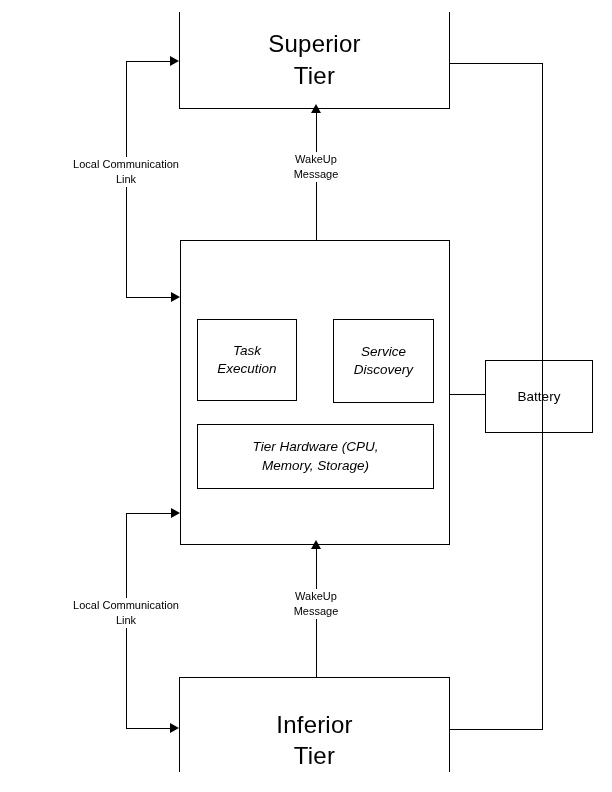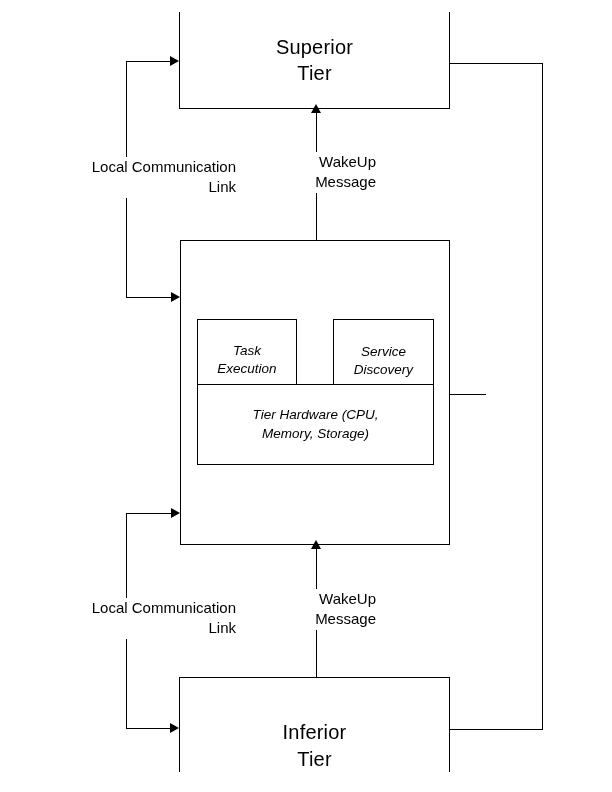--- a/index.html
+++ b/index.html
@@ -32,21 +32,21 @@
   }
   
   .tier-open-top {
     border-top: none;
   }
   .tier-open-bottom {
     border-bottom: none;
     align-items: flex-end;
   }
   .tier-label {
-    font-size: 20px;
+    font-size: 24px;
     line-height: 1.32;
     letter-spacing: 0.2px;
     white-space: pre-line;
   }
   .inner-label {
     font-size: 13.5px;
     line-height: 1.34;
     white-space: pre-line;
     font-style: italic;
   }
@@ -78,23 +78,23 @@
     position: absolute;
     width: 0;
     height: 0;
     border-left: 5px solid transparent;
     border-right: 5px solid transparent;
     border-bottom: 9px solid #000000;
   }
   
   .caption {
     position: absolute;
-    font-size: 15px;
+    font-size: 11px;
     line-height: 1.36;
-    text-align: right;
+    text-align: center;
     white-space: pre-line;
     background: #ffffff;
   }
 </style>
 </head>
 <body>
 
 <div id="canvas">
 
   <div class="box tier-open-top" style="left:179px; top:12px; width:271px; height:97px;">
@@ -107,25 +107,28 @@
   <div class="box" style="left:197px; top:319px; width:100px; height:82px;">
     <span class="inner-label">Task
 Execution</span>
   </div>
 
   <div class="box" style="left:333px; top:319px; width:101px; height:84px;">
     <span class="inner-label">Service
 Discovery</span>
   </div>
 
-  <div class="box" style="left:197px; top:384px; width:237px; height:81px;">
+  <div class="box" style="left:197px; top:424px; width:237px; height:65px;">
     <span class="inner-label">Tier Hardware (CPU,
 Memory, Storage)</span>
   </div>
 
+  <div class="box" style="left:485px; top:360px; width:108px; height:73px;">
+    <span class="battery-label">Battery</span>
+  </div>
 
   <div class="box tier-open-bottom" style="left:179px; top:677px; width:271px; height:95px;">
     <span class="tier-label">Inferior
 Tier</span>
   </div>
 
   <div class="ln-h" style="left:126px; top:61px; width:45px;"></div>
   <div class="arrow-r" style="left:170px; top:56px;"></div>
 
   <div class="ln-v" style="left:126px; top:61px; height:236px;"></div>

